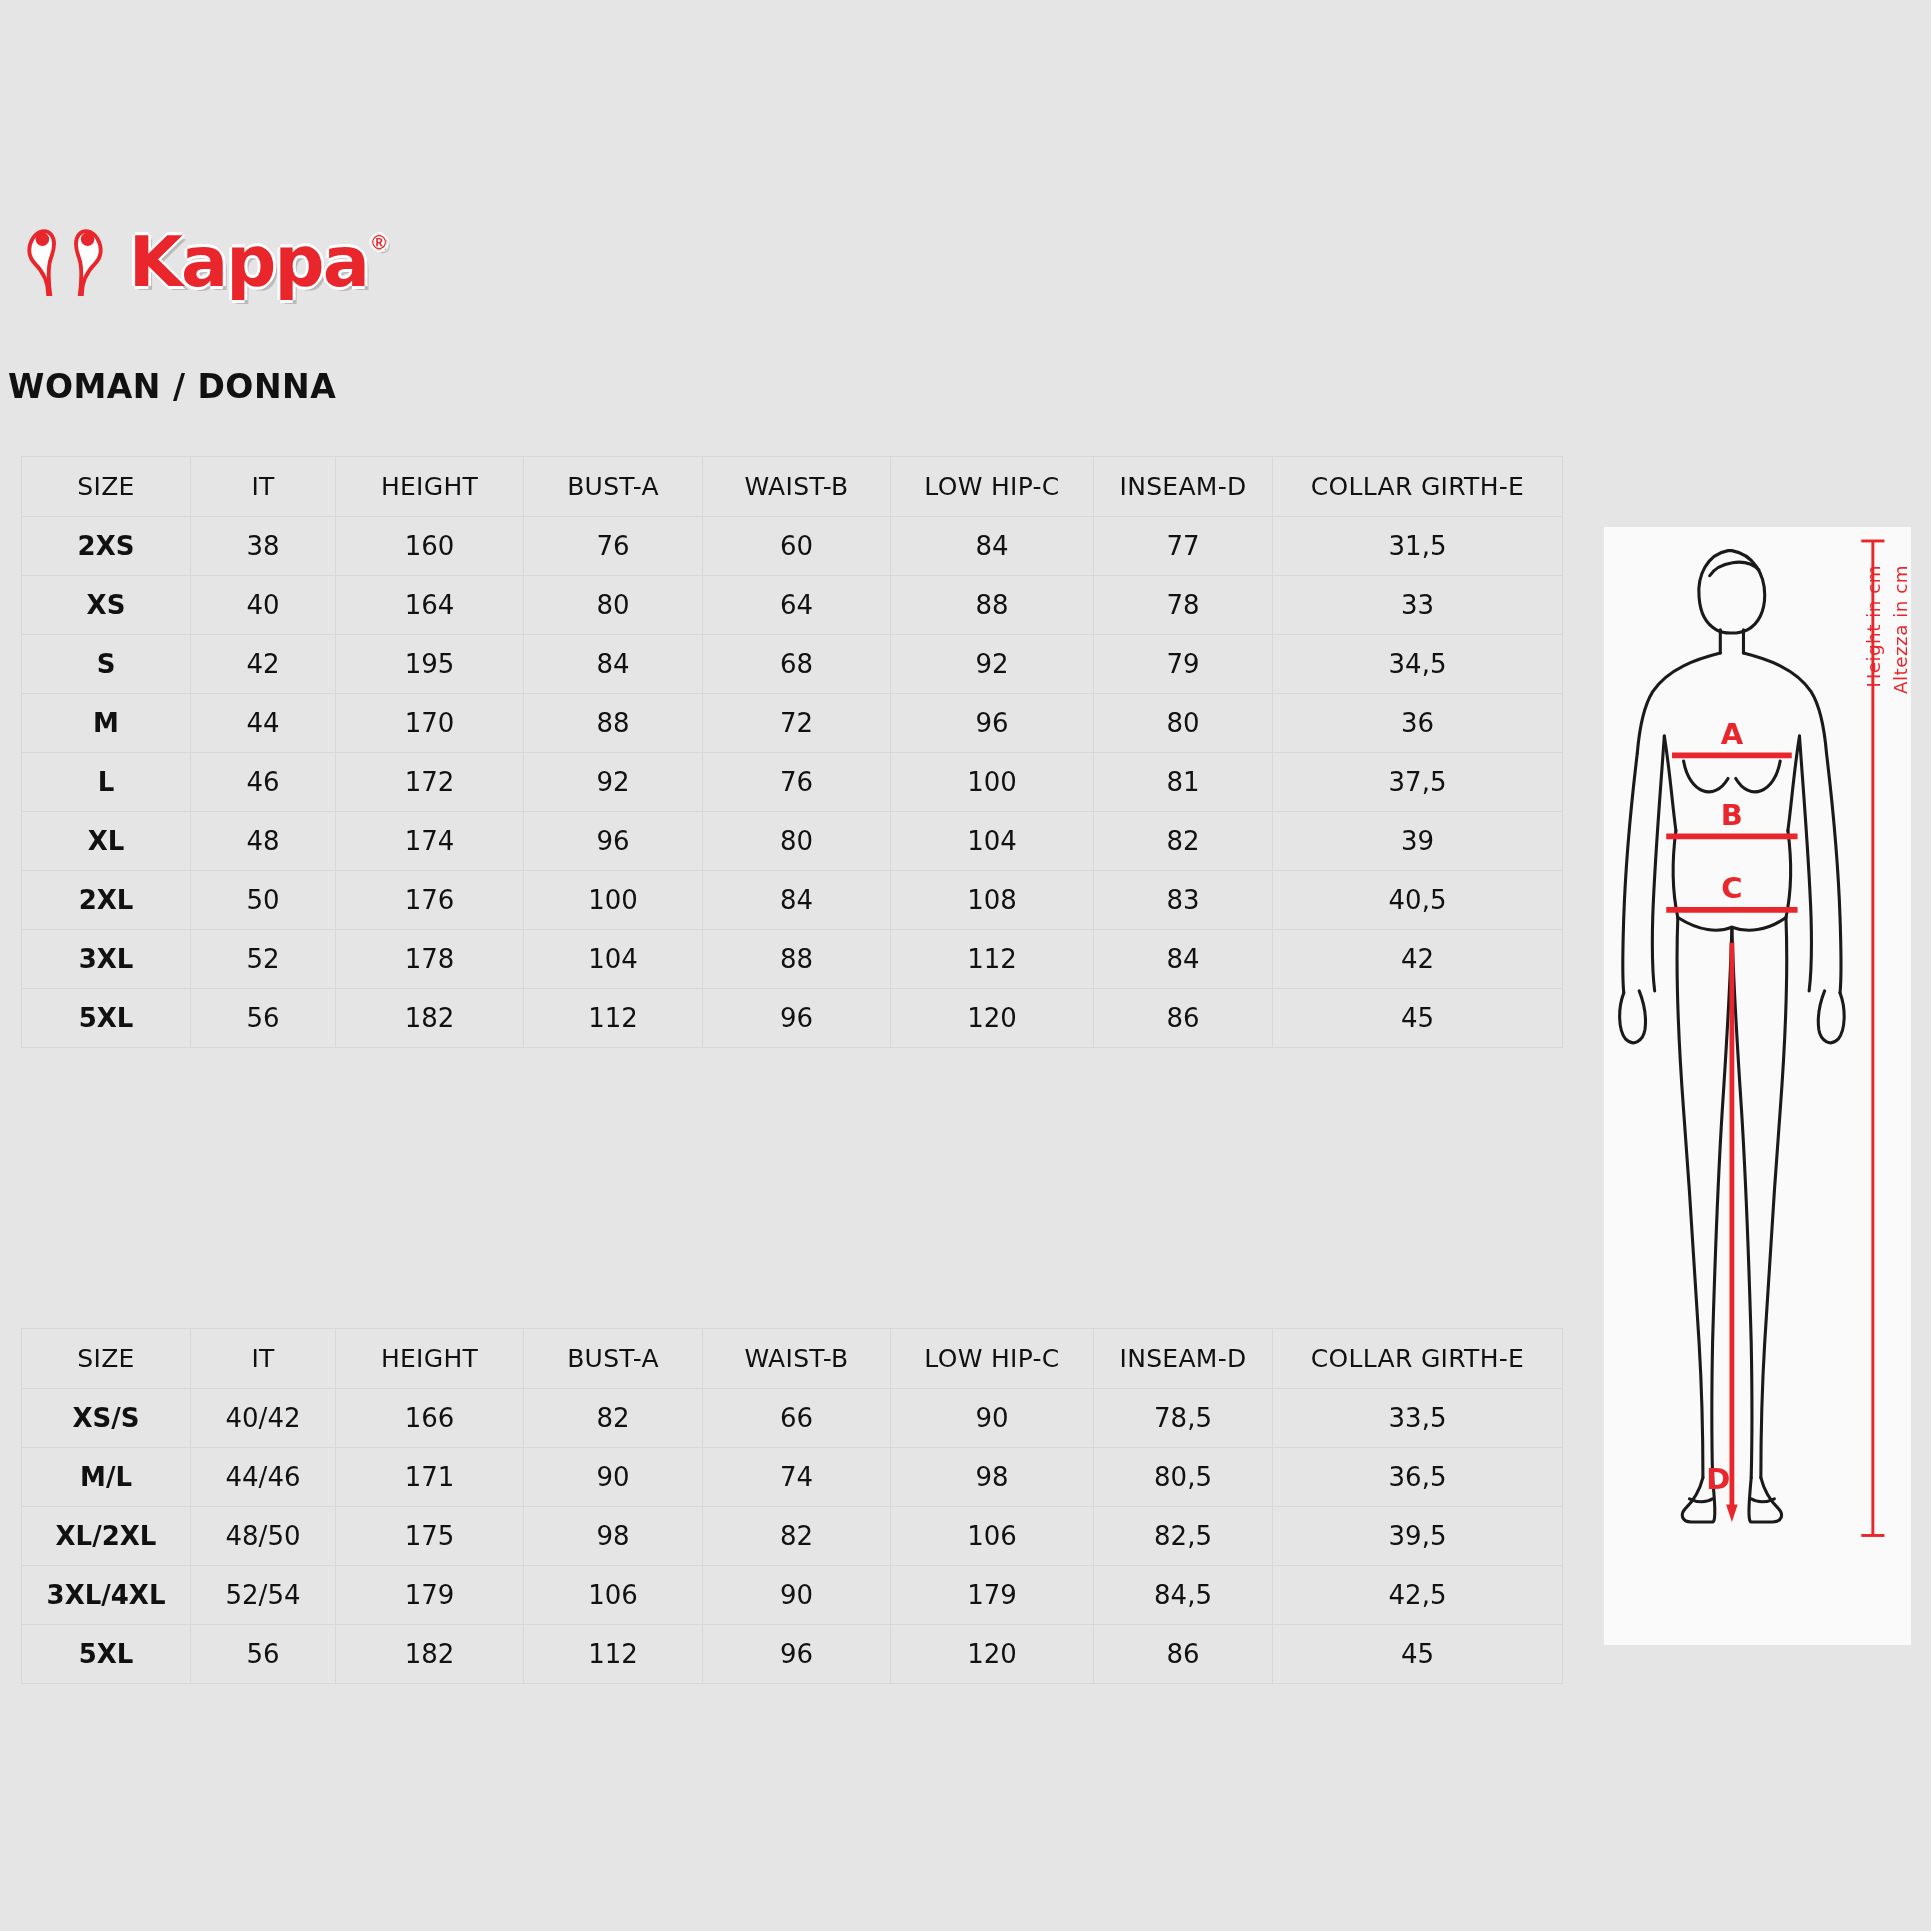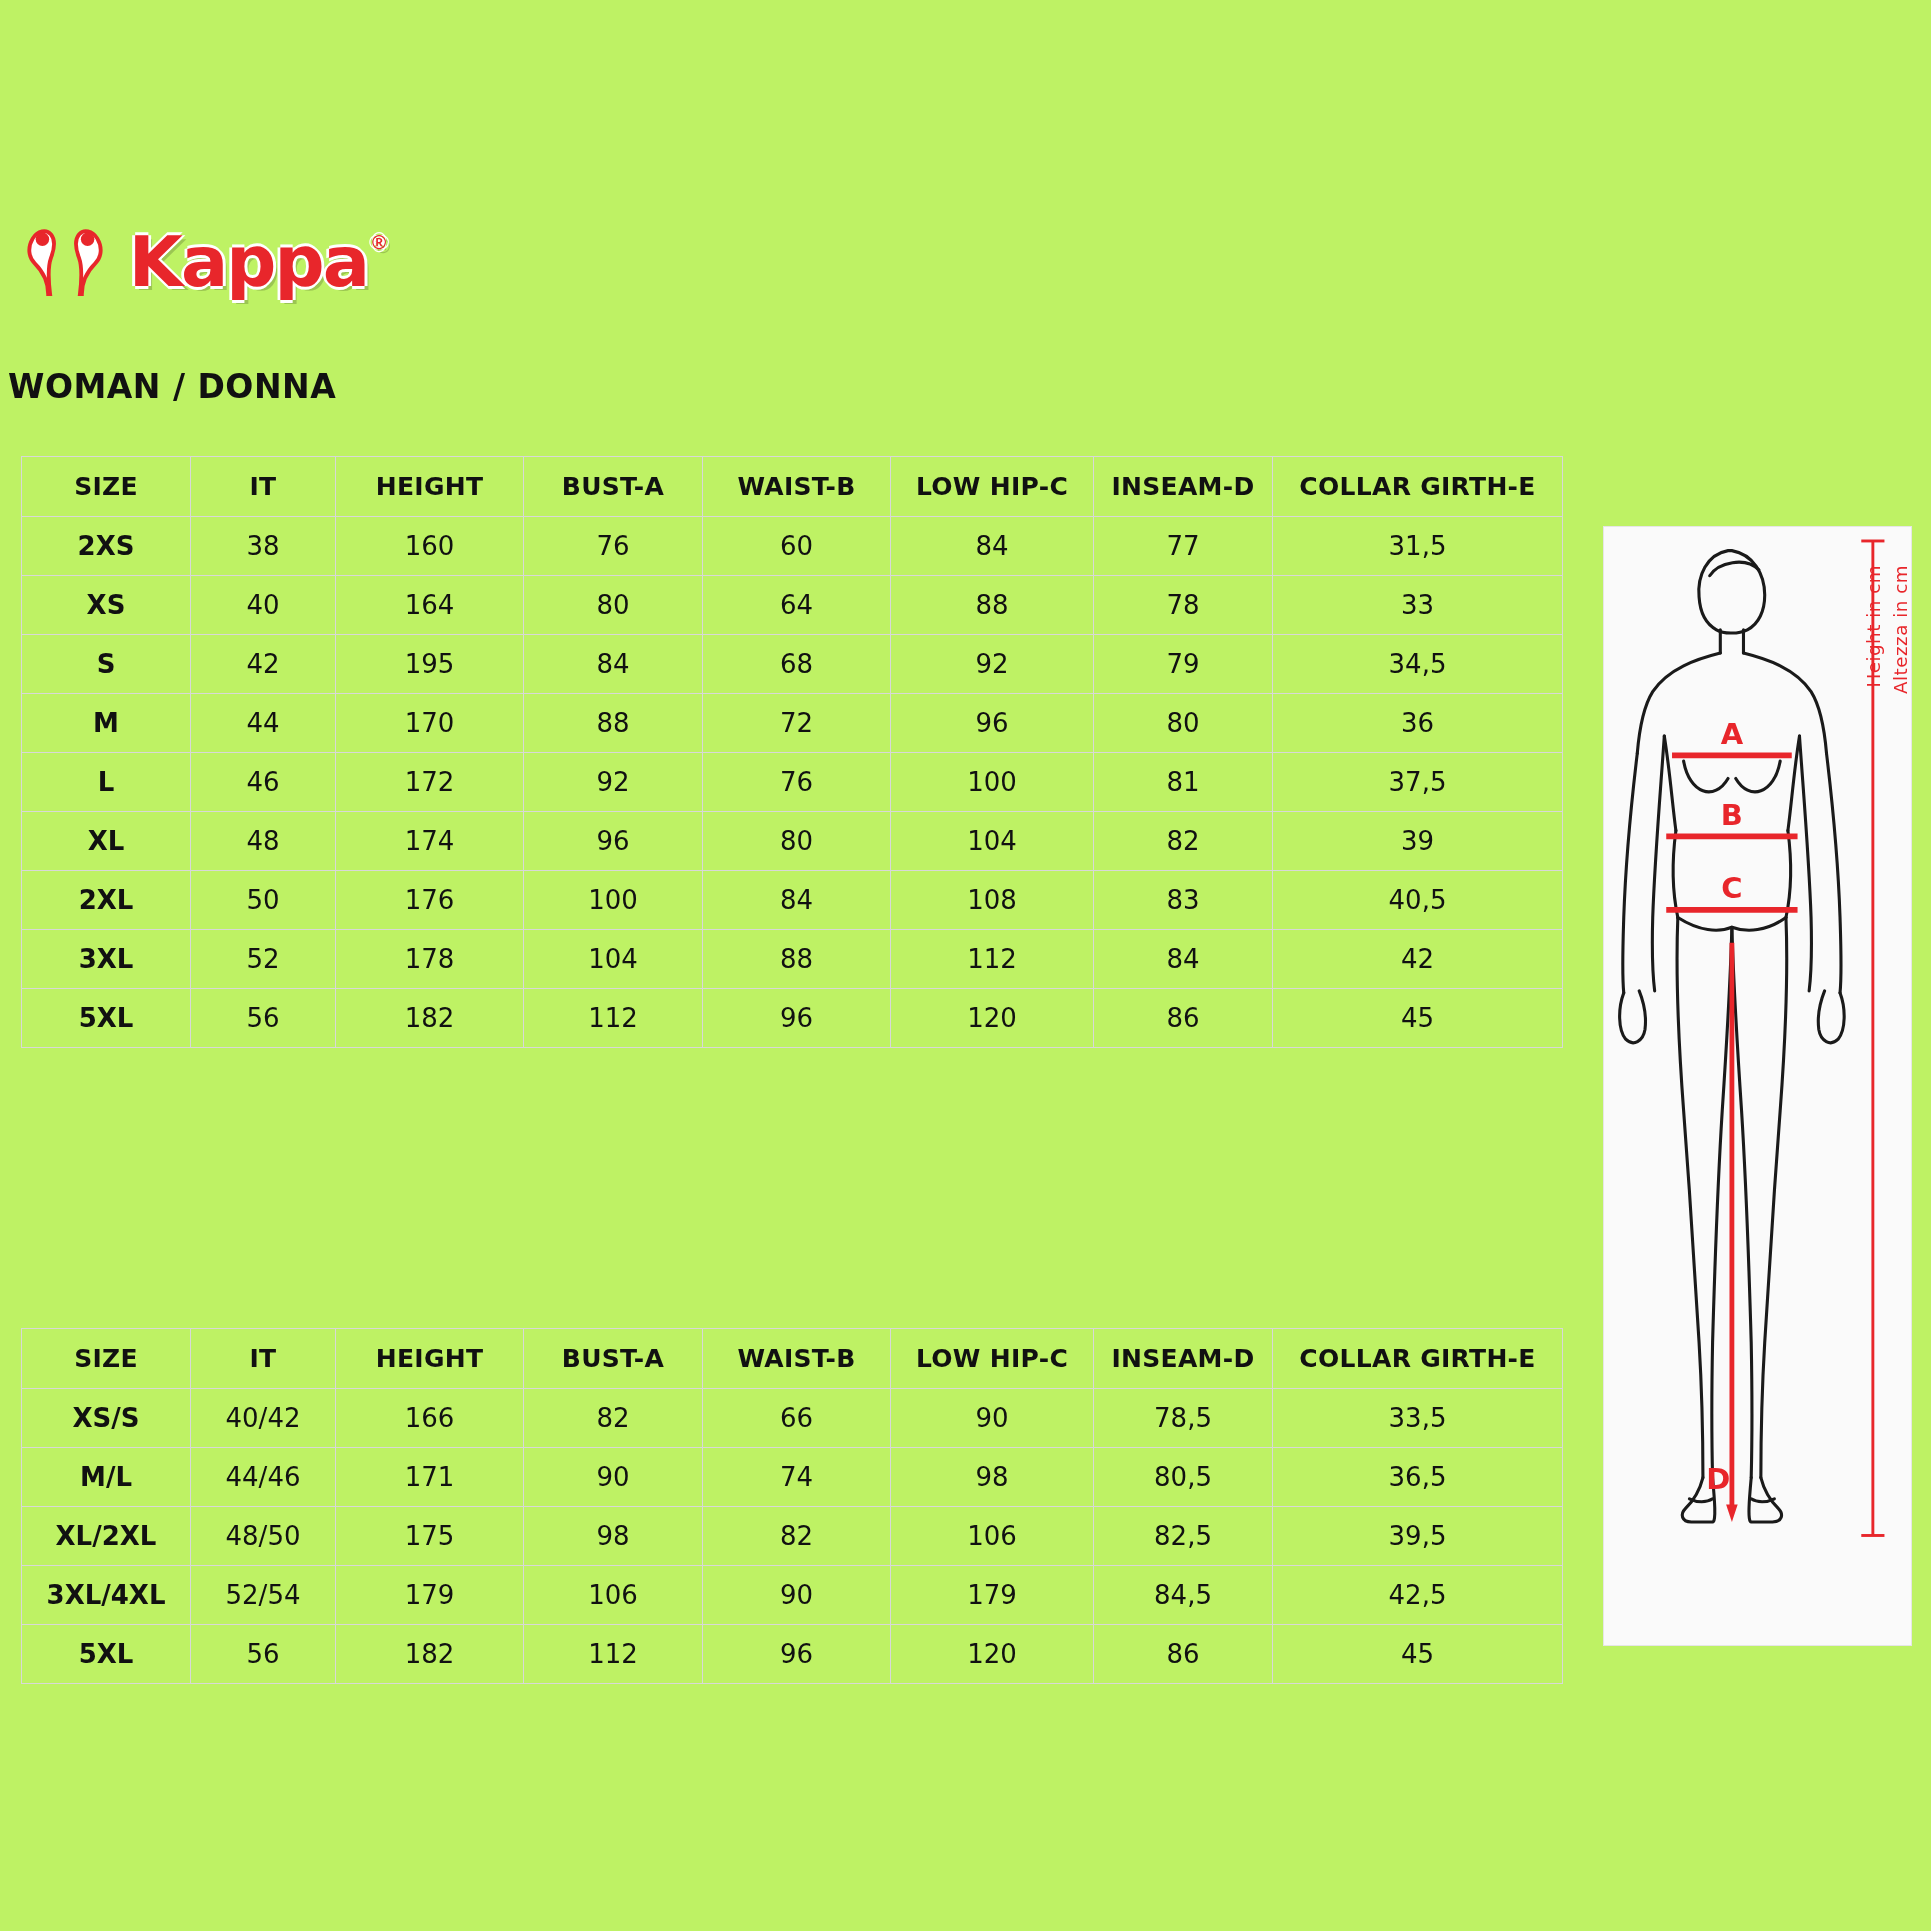--- a/index.html
+++ b/index.html
@@ -8,21 +8,21 @@
     padding: 0;
     width: 1931px;
     height: 1931px;
     background: #ffffff;
     font-family: "Liberation Sans", sans-serif;
   }
   .page {
     position: relative;
     width: 1931px;
     height: 1931px;
-    background: #bef264;
+    background: #e5e5e5;
     padding: 0;
   }
 
   
   .logo-wrap {
     position: absolute;
     left: 19.3px;
     top: 217px;
     width: 512px;
     height: 87px;
@@ -85,21 +85,21 @@
     border: 1.9px solid #d8d8d8;
     text-align: center;
     vertical-align: middle;
     font-family: "DejaVu Sans", sans-serif;
     font-size: 26px;
     color: #111111;
     padding: 0;
     height: 59px;
   }
   .size-table thead th {
-    font-weight: bold;
+    font-weight: normal;
     font-size: 25px;
     height: 60px;
     letter-spacing: 0.3px;
   }
   .size-table tbody td.sizecell {
     font-weight: bold;
   }
   .size-table tbody td {
     font-weight: normal;
   }

